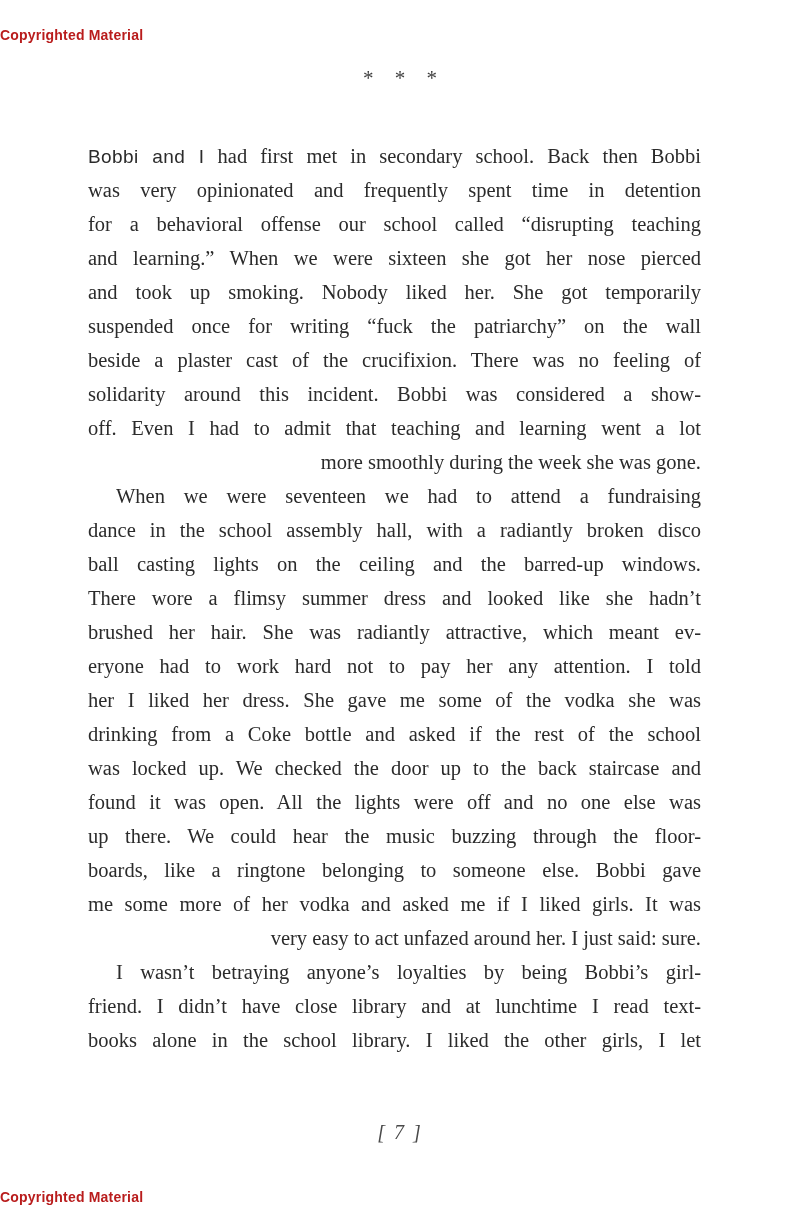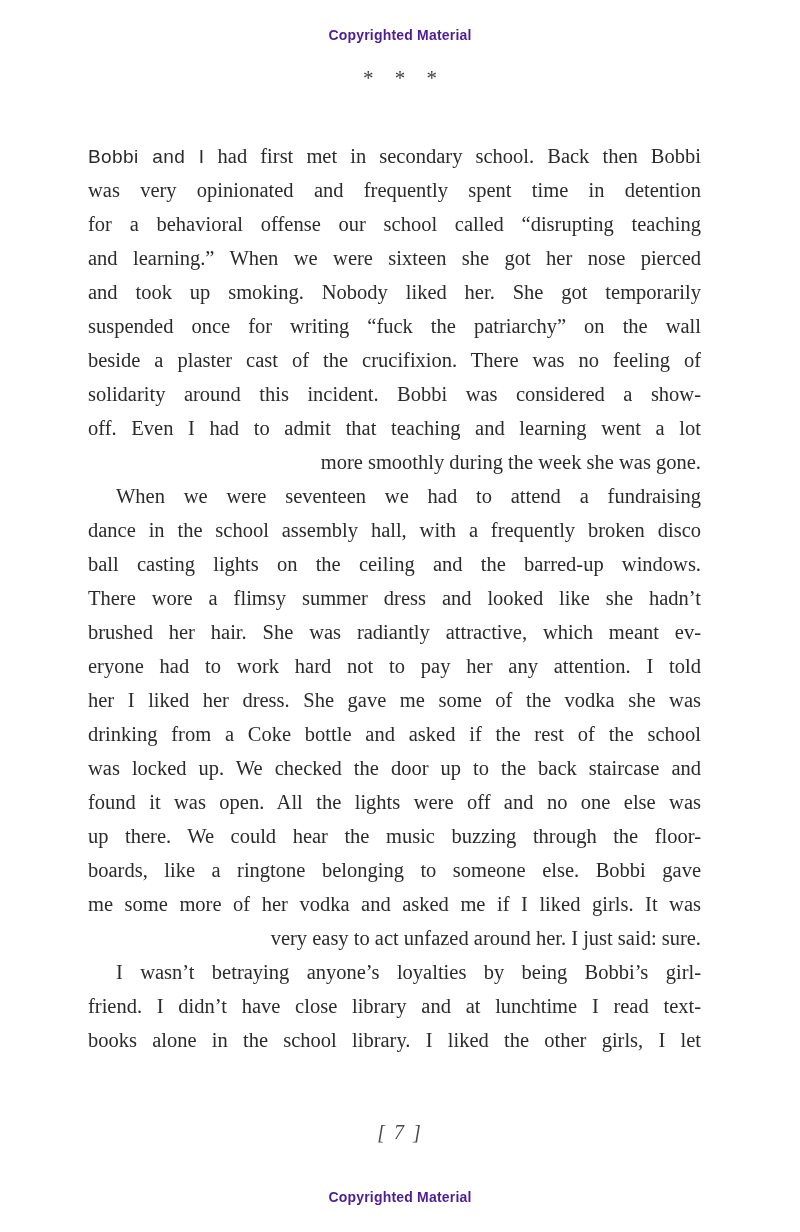--- a/index.html
+++ b/index.html
@@ -12,25 +12,24 @@
     width: 800px;
     height: 1232px;
     background: #ffffff;
     overflow: hidden;
     font-family: "Liberation Serif", serif;
   }
   .copyright-top, .copyright-bottom {
     position: absolute;
     left: 0;
     width: 100%;
-    text-align: center;
     font-family: "Liberation Sans", sans-serif;
     font-weight: bold;
     font-size: 14px;
-    color: #4c1d95;
+    color: #b91c1c;
     letter-spacing: 0.2px;
   }
   .copyright-top { top: 27px; }
   .copyright-bottom { top: 1189px; }
   .separator {
     position: absolute;
     top: 66px;
     left: 0;
     width: 100%;
     text-align: center;
@@ -96,21 +95,21 @@
         <div class="line j">and learning.” When we were sixteen she got her nose pierced</div>
         <div class="line j">and took up smoking. Nobody liked her. She got temporarily</div>
         <div class="line j">suspended once for writing “fuck the patriarchy” on the wall</div>
         <div class="line j">beside a plaster cast of the crucifixion. There was no feeling of</div>
         <div class="line j">solidarity around this incident. Bobbi was considered a show-</div>
         <div class="line j">off. Even I had to admit that teaching and learning went a lot</div>
         <div class="line">more smoothly during the week she was gone.</div>
       </div>
       <div class="para">
         <div class="line j ind">When we were seventeen we had to attend a fundraising</div>
-        <div class="line j">dance in the school assembly hall, with a frequently broken disco</div>
+        <div class="line j">dance in the school assembly hall, with a radiantly broken disco</div>
         <div class="line j">ball casting lights on the ceiling and the barred-up windows.</div>
         <div class="line j">There wore a flimsy summer dress and looked like she hadn’t</div>
         <div class="line j">brushed her hair. She was radiantly attractive, which meant ev-</div>
         <div class="line j">eryone had to work hard not to pay her any attention. I told</div>
         <div class="line j">her I liked her dress. She gave me some of the vodka she was</div>
         <div class="line j">drinking from a Coke bottle and asked if the rest of the school</div>
         <div class="line j">was locked up. We checked the door up to the back staircase and</div>
         <div class="line j">found it was open. All the lights were off and no one else was</div>
         <div class="line j">up there. We could hear the music buzzing through the floor-</div>
         <div class="line j">boards, like a ringtone belonging to someone else. Bobbi gave</div>

